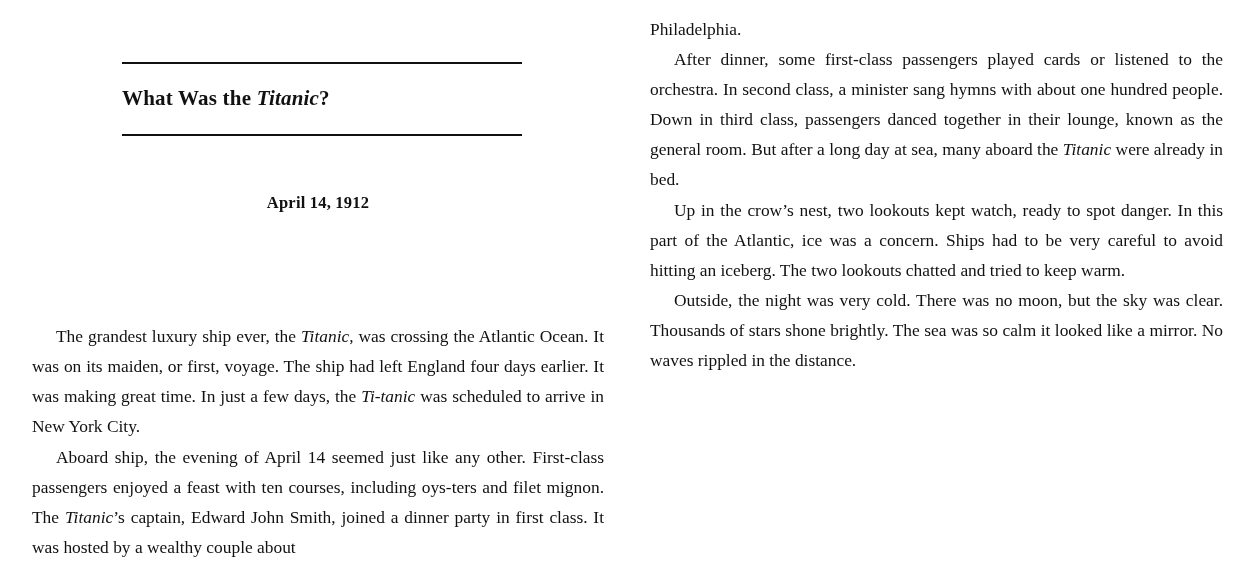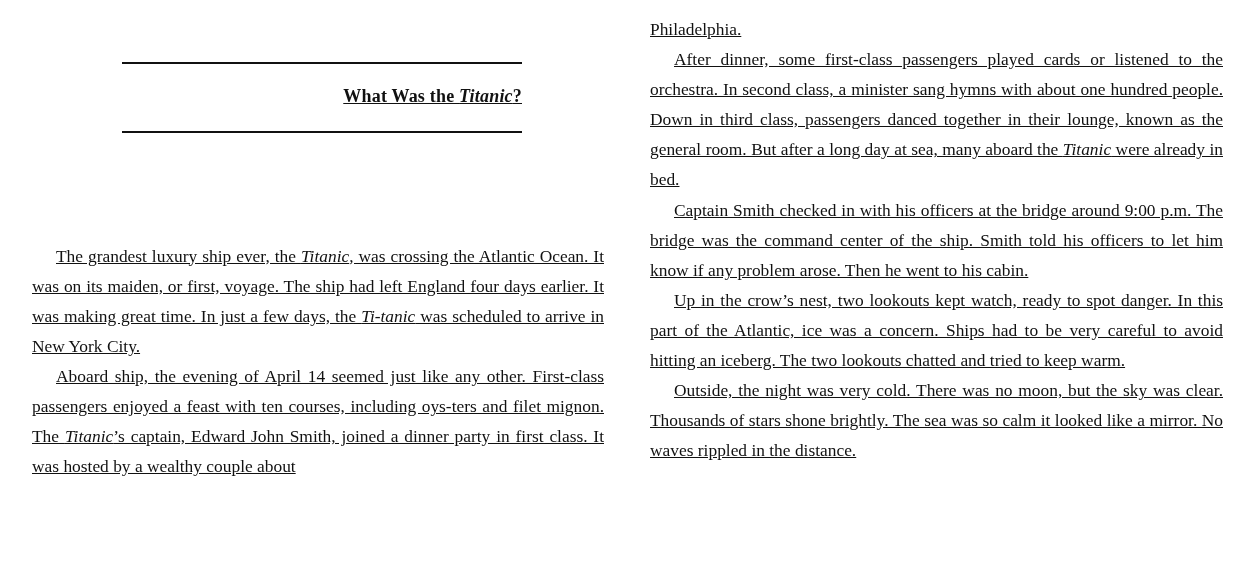--- a/index.html
+++ b/index.html
@@ -17,43 +17,42 @@
   .page {
     position: relative;
     width: 1249px;
     height: 576px;
     box-sizing: border-box;
     display: flex;
   }
   .column {
     box-sizing: border-box;
     height: 576px;
-    text-decoration: underline;
   }
   .col-left {
     width: 624px;
     padding: 0 20px 0 32px;
   }
   .col-right {
     width: 625px;
     padding: 0 26px 0 26px;
   }
   .title-block {
     margin-top: 62px;
     width: 400px;
     margin-left: 90px;
   }
   .rule {
     border-top: 2px solid #111111;
     width: 100%;
     height: 0;
   }
   .chapter-title {
-    text-align: right;
-    font-size: 18px;
+    text-align: left;
+    font-size: 21px;
     font-weight: bold;
     letter-spacing: 0.2px;
     padding: 22px 0 23px 0;
     line-height: 1.2;
   }
   .chapter-title .ital {
     font-style: italic;
   }
   .date-line {
     text-align: center;
@@ -91,30 +90,30 @@
   <div class="column col-left">
 
     <div class="title-block">
       <div class="rule"></div>
       <div class="chapter-title">
         <span>What Was the </span><span class="ital">Titanic</span><span>?</span>
       </div>
       <div class="rule"></div>
     </div>
 
+    <div class="date-line">April 14, 1912</div>
 
     <div id="left-body">
         <p class="body-text indent first-para"><span>The grandest luxury ship ever, the </span><span class="ital">Titanic</span><span>, was crossing the Atlantic Ocean. It was on its maiden, or first, voyage. The ship had left England four days earlier. It was making great time. In just a few days, the </span><span class="ital">Ti-tanic</span><span> was scheduled to arrive in New York City.</span></p>
         <p class="body-text indent"><span>Aboard ship, the evening of April 14 seemed just like any other. First-class passengers enjoyed a feast with ten courses, including oys-ters and filet mignon. The </span><span class="ital">Titanic</span><span>’s captain, Edward John Smith, joined a dinner party in first class. It was hosted by a wealthy couple about</span></p>
       </div>
   </div>
 
   <div class="column col-right">
     <div id="right-body">
         <p class="body-text first-para"><span>Philadelphia.</span></p>
         <p class="body-text indent"><span>After dinner, some first-class passengers played cards or listened to the orchestra. In second class, a minister sang hymns with about one hundred people. Down in third class, passengers danced together in their lounge, known as the general room. But after a long day at sea, many aboard the </span><span class="ital">Titanic</span><span> were already in bed.</span></p>
-        <p class="body-text indent"><span>Captain Smith checked in with his officers at the bridge around 9:00 p.m. The bridge was the command center of the ship. Smith told his officers to let him know if any problem arose. Then he went to his cabin.</span></p>
         <p class="body-text indent"><span>Up in the crow’s nest, two lookouts kept watch, ready to spot danger. In this part of the Atlantic, ice was a concern. Ships had to be very careful to avoid hitting an iceberg. The two lookouts chatted and tried to keep warm.</span></p>
         <p class="body-text indent"><span>Outside, the night was very cold. There was no moon, but the sky was clear. Thousands of stars shone brightly. The sea was so calm it looked like a mirror. No waves rippled in the distance.</span></p>
       </div>
   </div>
 
 </div>
 
 </body></html>

